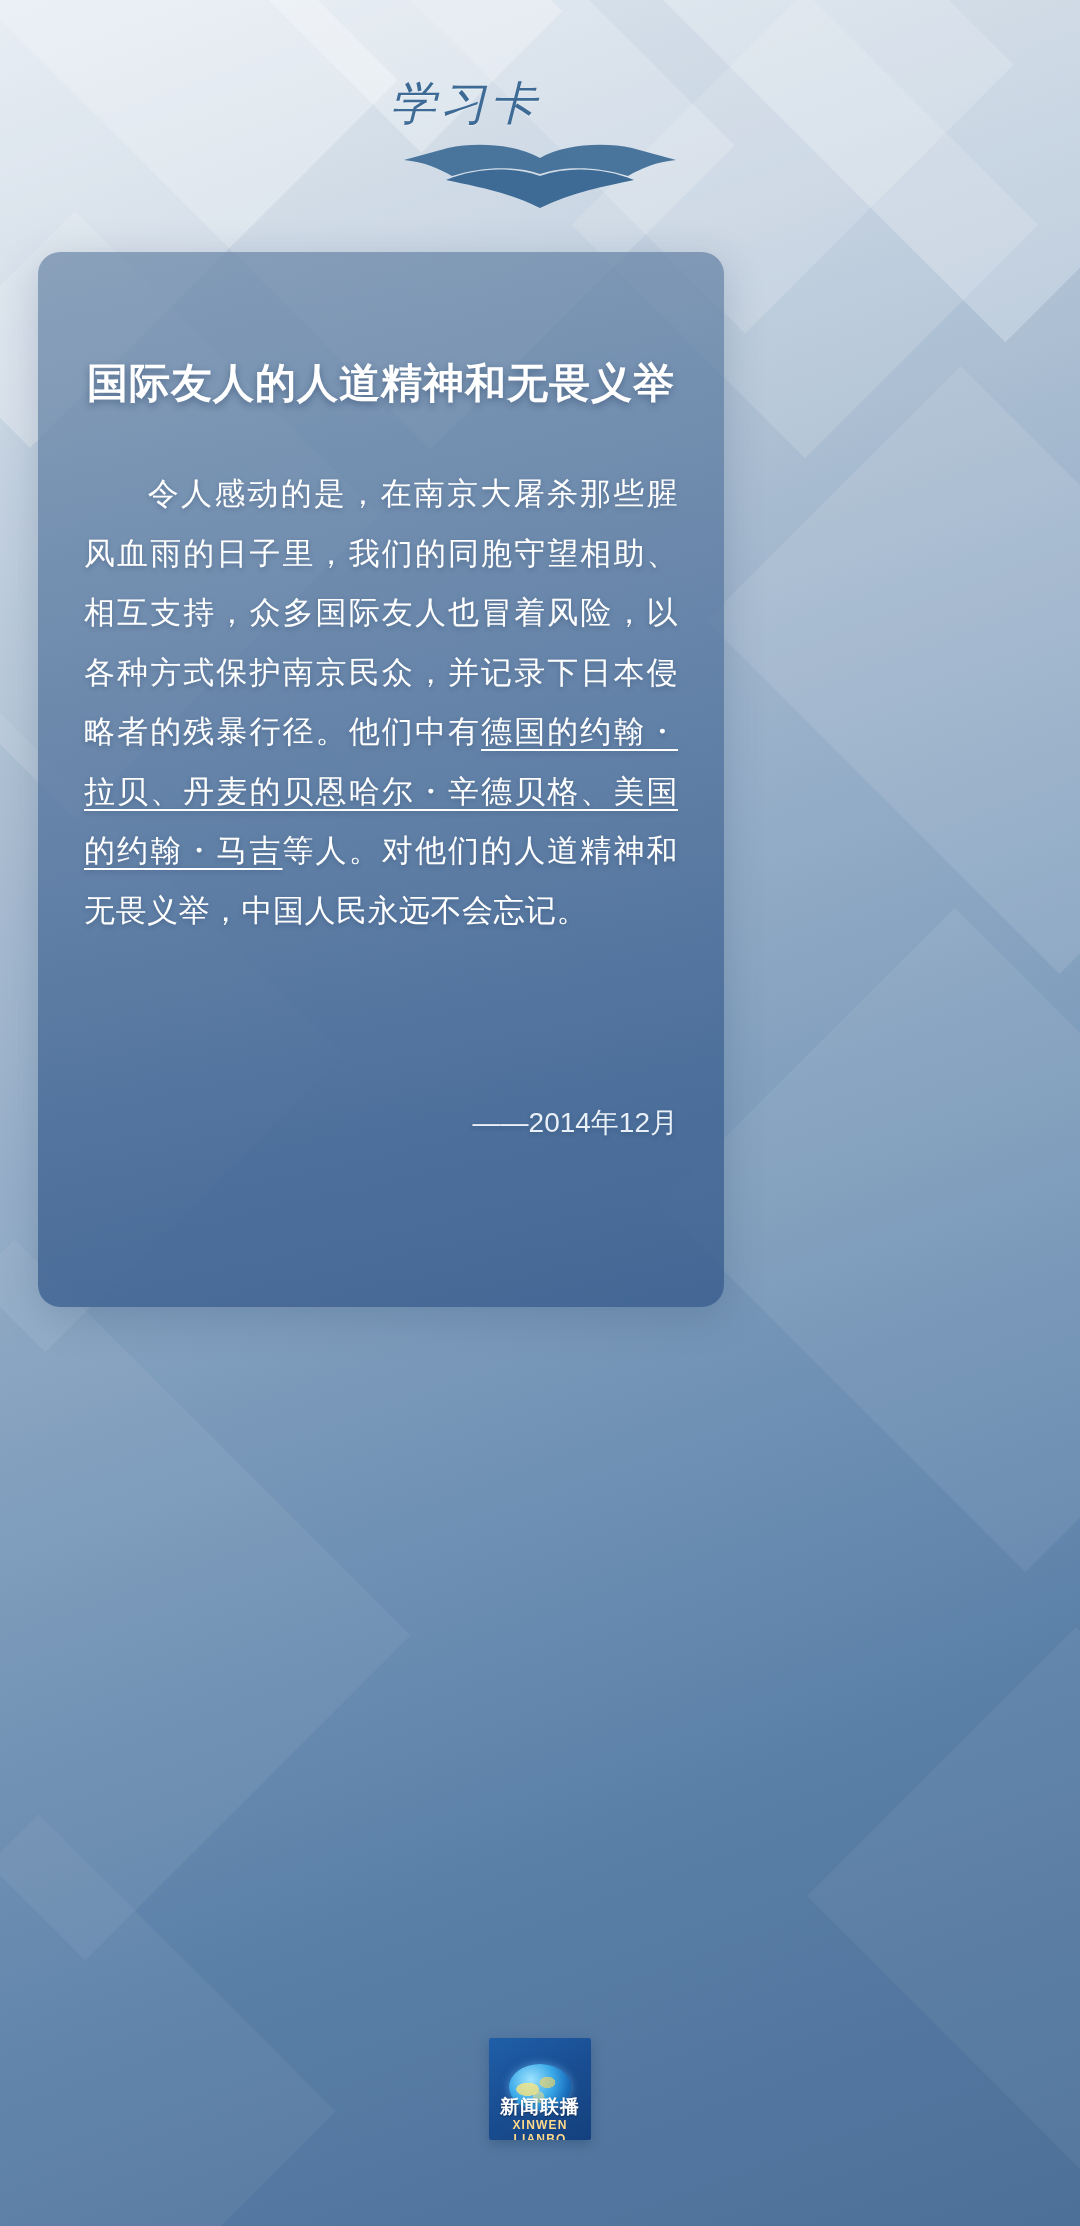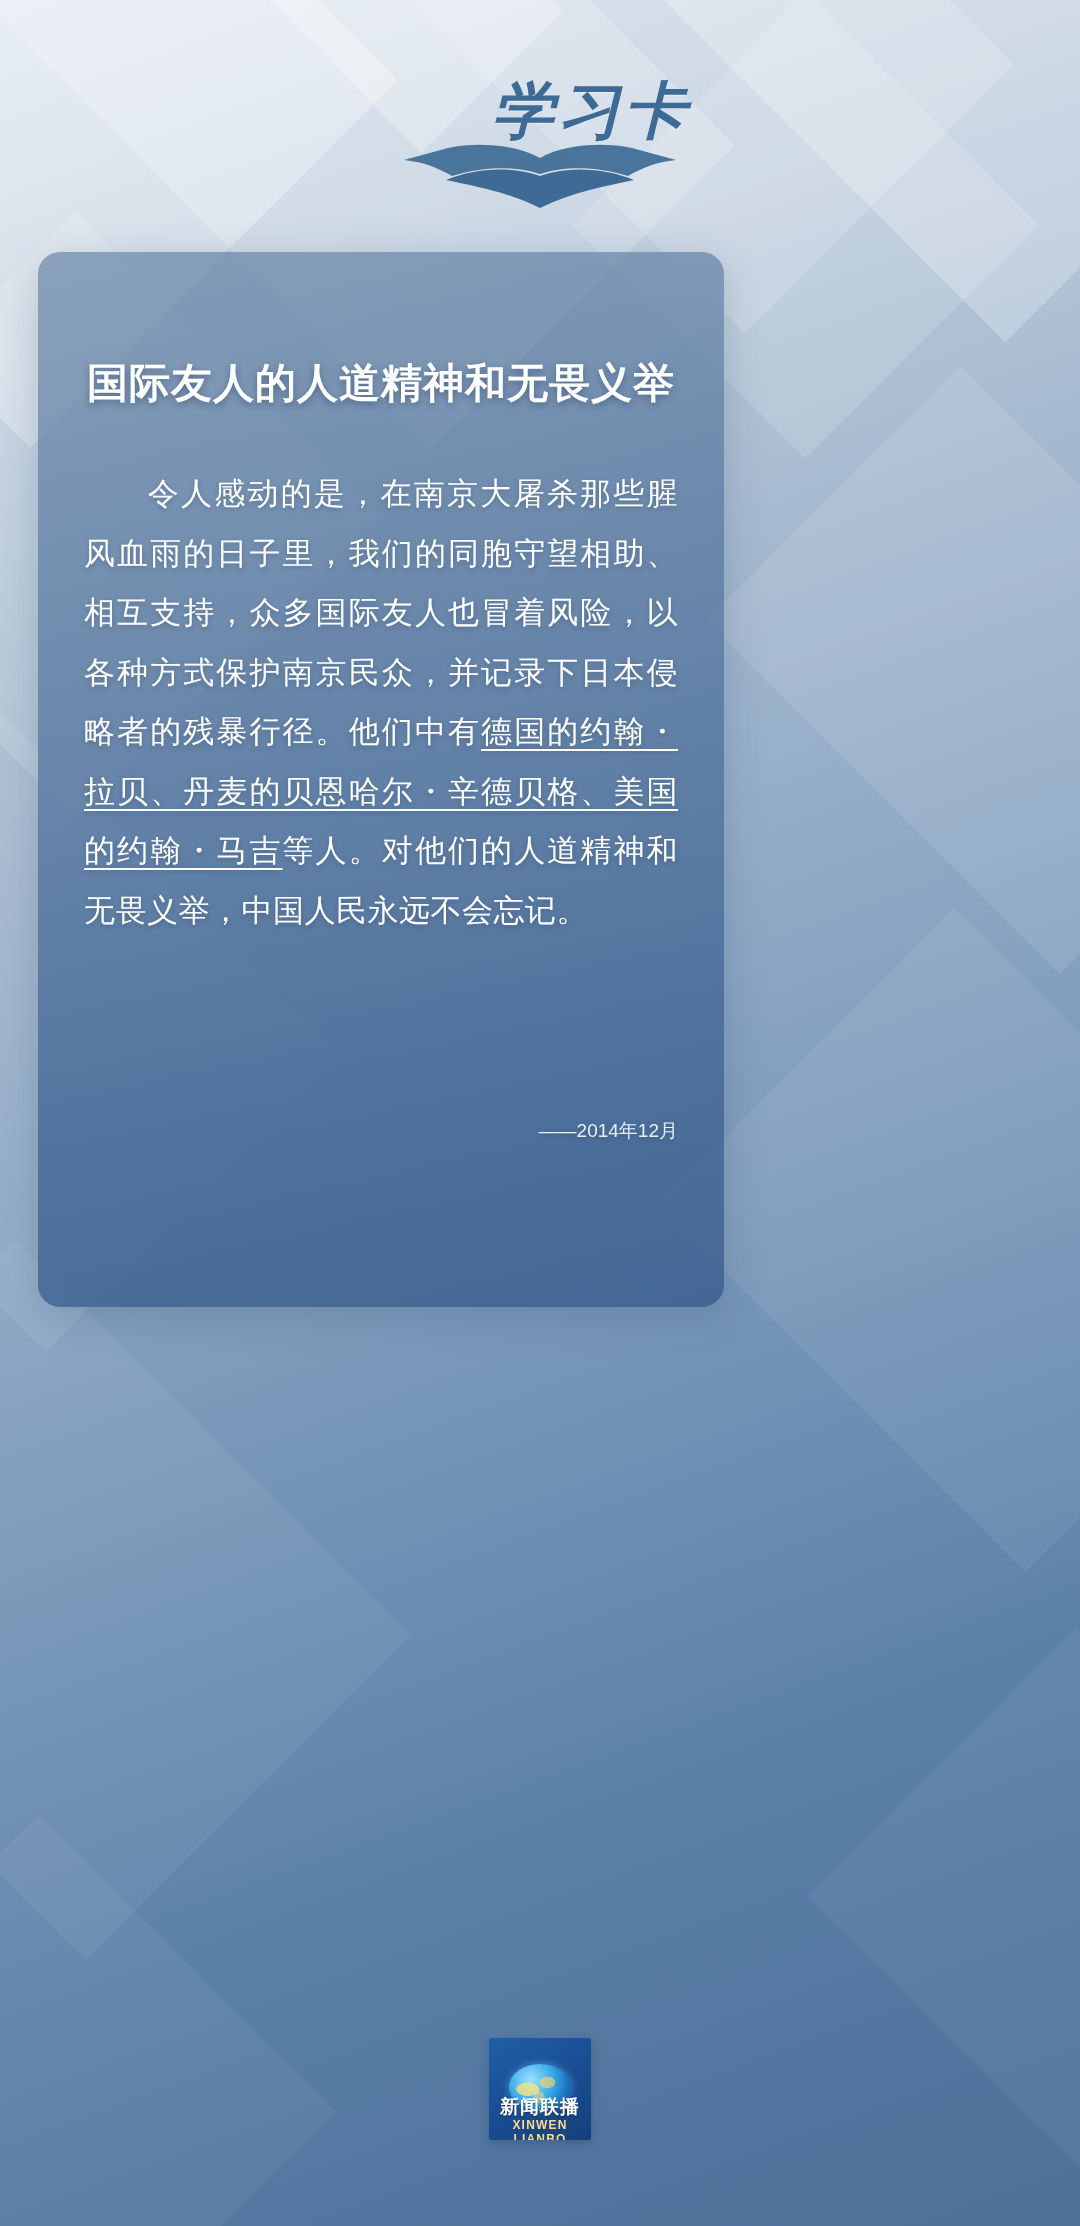--- a/index.html
+++ b/index.html
@@ -58,31 +58,31 @@
     z-index: 5;
   }
   #logo-wrap {
     display: inline-block;
     position: relative;
     width: 300px;
     height: 130px;
   }
   #logo-text {
     font-family: "DejaVu Serif", "Liberation Serif", serif;
-    font-size: 62px;
-    font-weight: 700;
+    font-size: 46px;
+    font-weight: 400;
     font-style: italic;
     color: #3d6b96;
     letter-spacing: 4px;
     line-height: 1;
     position: absolute;
     top: 2px;
     left: 0;
     width: 300px;
-    text-align: right;
+    text-align: left;
     text-shadow: 0 1px 0 rgba(255,255,255,.35);
   }
   #logo-book { position: absolute; top: 62px; left: 8px; }
 
   
   #card {
     position: absolute;
     left: 38px;
     top: 252px;
     width: 686px;
@@ -133,21 +133,21 @@
     text-underline-offset: 7px;
     text-decoration-thickness: 2px;
   }
 
   #attribution {
     position: absolute;
     right: 46px;
     bottom: 160px;
     text-align: right;
     color: #eaf0f7;
-    font-size: 19px;
+    font-size: 28px;
     line-height: 1.75;
     text-shadow: 0 2px 4px rgba(30,55,90,.3);
     margin-left: 24px;
   }
 
   
   #footer {
     position: absolute;
     left: 0;
     top: 2038px;

